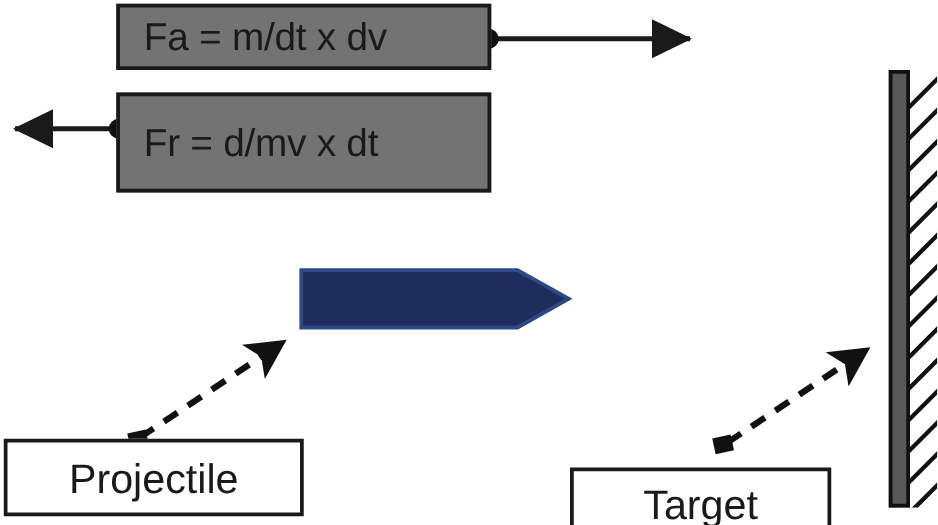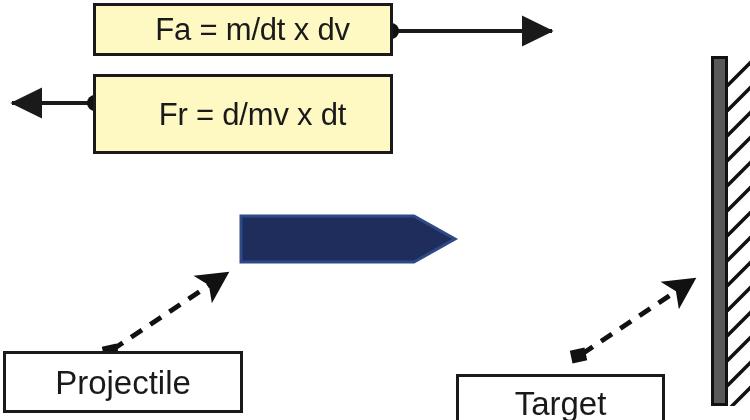--- a/index.html
+++ b/index.html
@@ -19,24 +19,24 @@
     position: absolute;
     left: 0;
     top: 0;
     width: 750px;
     height: 420px;
   }
   .formula-box {
     position: absolute;
     box-sizing: border-box;
     border: 3px solid #1a1a1a;
-    background: #fef9c3;
+    background: #737373;
     display: flex;
     align-items: center;
-    justify-content: center;
+    justify-content: flex-start;
   }
   .formula-text {
     font-size: 31px;
     color: #1a1a1a;
     line-height: 1;
     padding-left: 19px;
     white-space: nowrap;
     letter-spacing: -0.2px;
   }
   #box-fa { left: 93px; top: 3px; width: 300px; height: 53px; }

